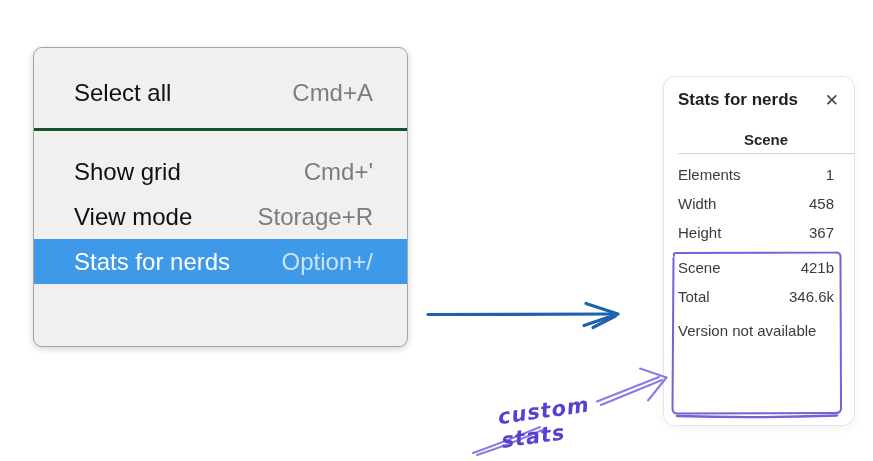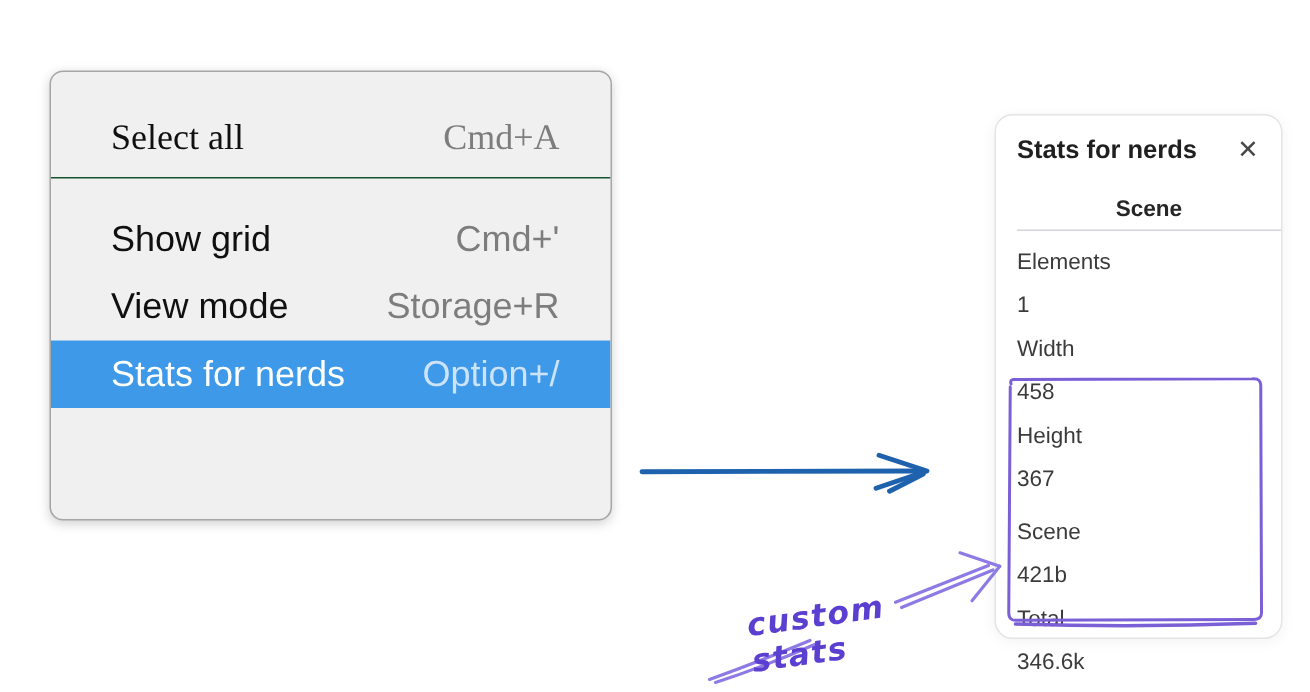--- a/index.html
+++ b/index.html
@@ -7,21 +7,21 @@
   body { font-family:"Liberation Sans", sans-serif; }
   .canvas { position:relative; width:873px; height:461px; background:#ffffff; overflow:hidden; }
 
   
   .menu {
     position:absolute; left:33px; top:47px; width:375px; height:300px;
     background:#f0f0f1; border:1px solid #a6a6a6; border-radius:9px;
     box-shadow:0 2px 7px rgba(0,0,0,0.18);
     overflow:hidden;
   }
-  .menu-section-top { padding-top:22px; padding-bottom:3px; border-bottom:1px solid #14532d;font-family:Liberation Serif, serif; }
+  .menu-section-top { padding-top:22px; padding-bottom:13px; border-bottom:3px solid #14532d; }
   .menu-section-main { padding-top:18px; }
   .menu-item {
     height:45px; display:flex; align-items:center; justify-content:space-between;
     padding:0 34px 0 40px; font-size:24px; color:#101010; cursor:default;
   }
   .menu-item .shortcut { color:#7d7d7d; }
   .menu-item.selected { background:#3e99e8; color:#ffffff; }
   .menu-item.selected .shortcut { color:#cde3f9; }
 
   
@@ -38,21 +38,21 @@
     line-height:20px; padding:0; font-family:"DejaVu Sans", sans-serif; font-weight:300;
   }
   .section-title {
     text-align:center; font-weight:bold; color:#262626; line-height:22px;
     padding-bottom:2px; border-bottom:1px solid #d4d4da;
   }
   .mt-scene { margin-top:16px; }
   .mt-storage { margin-top:8px; }
   .mt-version { margin-top:7px; }
   .rows { margin-top:6px; }
-  .stat-row { display:flex; justify-content:space-between; line-height:29px; padding-right:20px;flex-direction:column; }
+  .stat-row { display:flex; justify-content:space-between; line-height:29px; padding-right:20px; }
   .stat-label { color:#3b3b3b; }
   .stat-value { color:#3b3b3b; }
   .version-msg { margin-top:5px; line-height:29px; color:#3b3b3b; }
 
   
   .overlay { position:absolute; left:0; top:0; width:873px; height:461px; pointer-events:none; }
   .custom-stats-label {
     position:absolute; left:499px; top:394px; width:160px;
     font-family:"DejaVu Sans", sans-serif; font-style:italic; font-weight:bold;
     font-size:21px; letter-spacing:1px; color:#5a3fd0;
@@ -118,20 +118,21 @@
           <span class="stat-value">421b</span>
         </div>
         <div class="stat-row">
           <span class="stat-label">Total</span>
           <span class="stat-value">346.6k</span>
         </div>
       </div>
     </div>
 
     <div class="section">
+      <div class="version-msg">Version not available</div>
     </div>
   </div>
 
   <svg class="overlay" viewBox="0 0 873 461">
 
     <g stroke="#1e62ae" stroke-width="3.2" fill="none" stroke-linecap="round" stroke-linejoin="round">
       <path d="M428,314.5 L612,314"></path>
       <path d="M586,303.5 L618,314 L584,325.5"></path>
       <path d="M593,327.5 L615.5,316"></path>
     </g>

